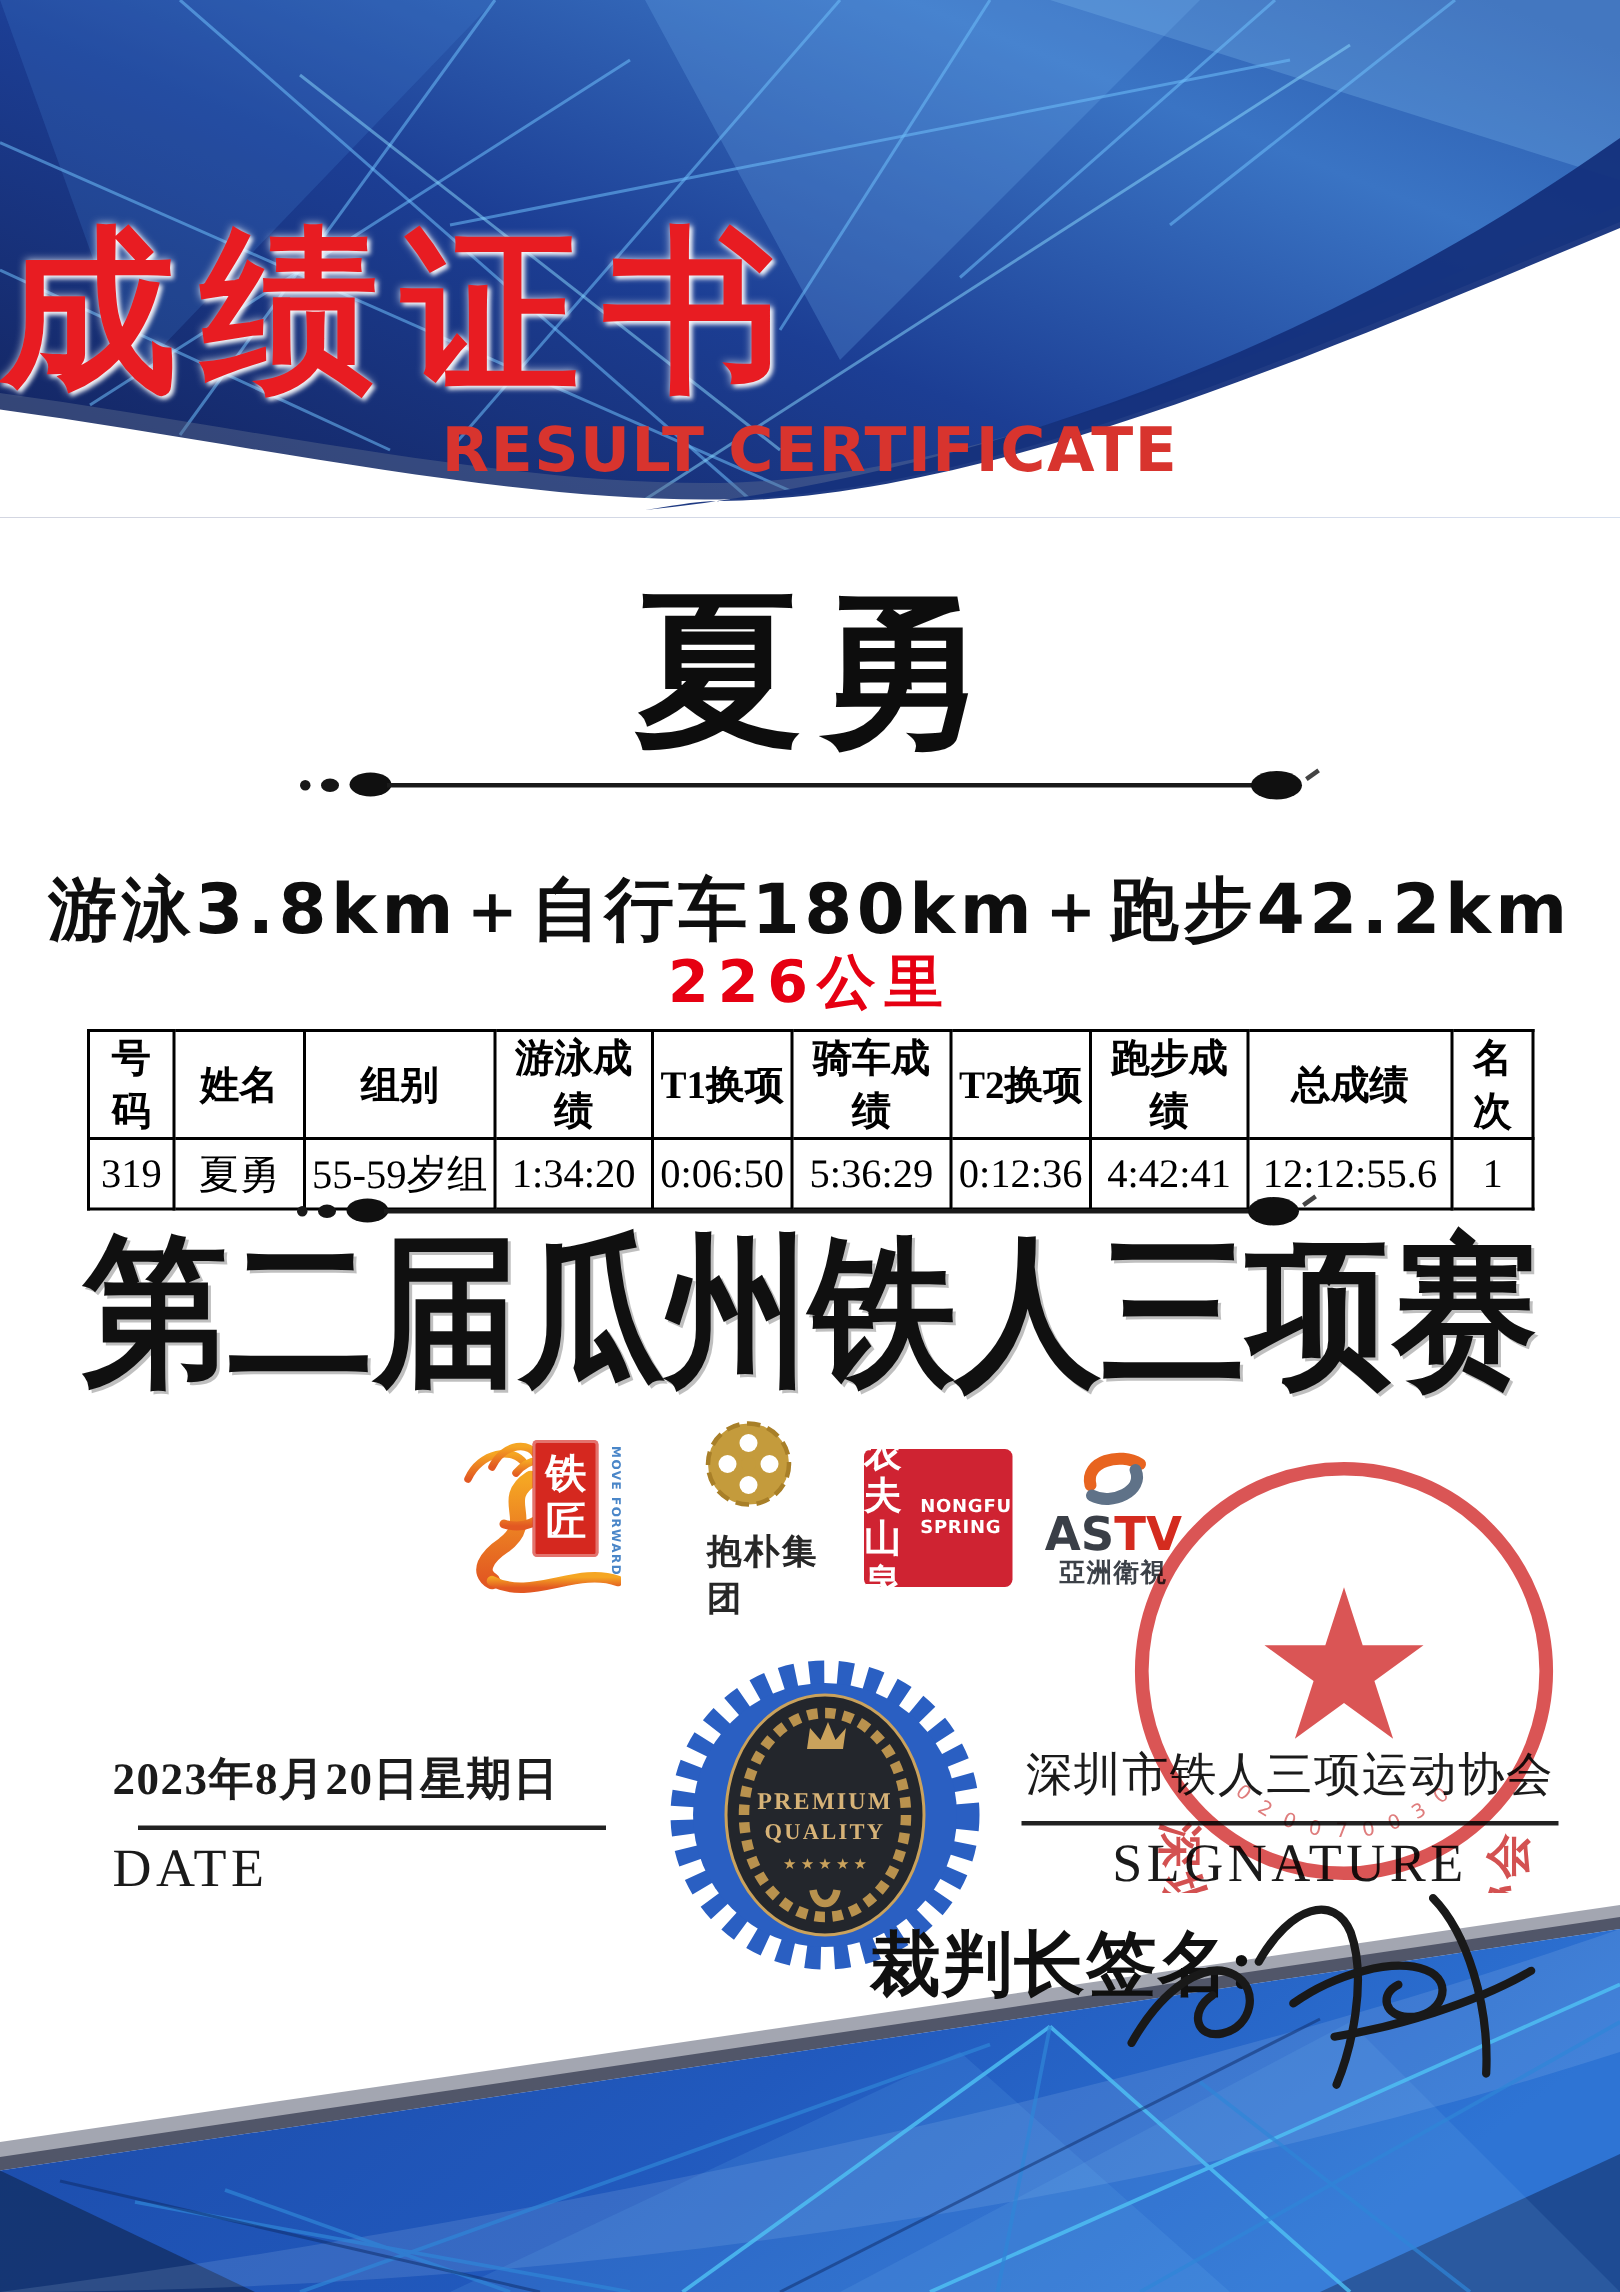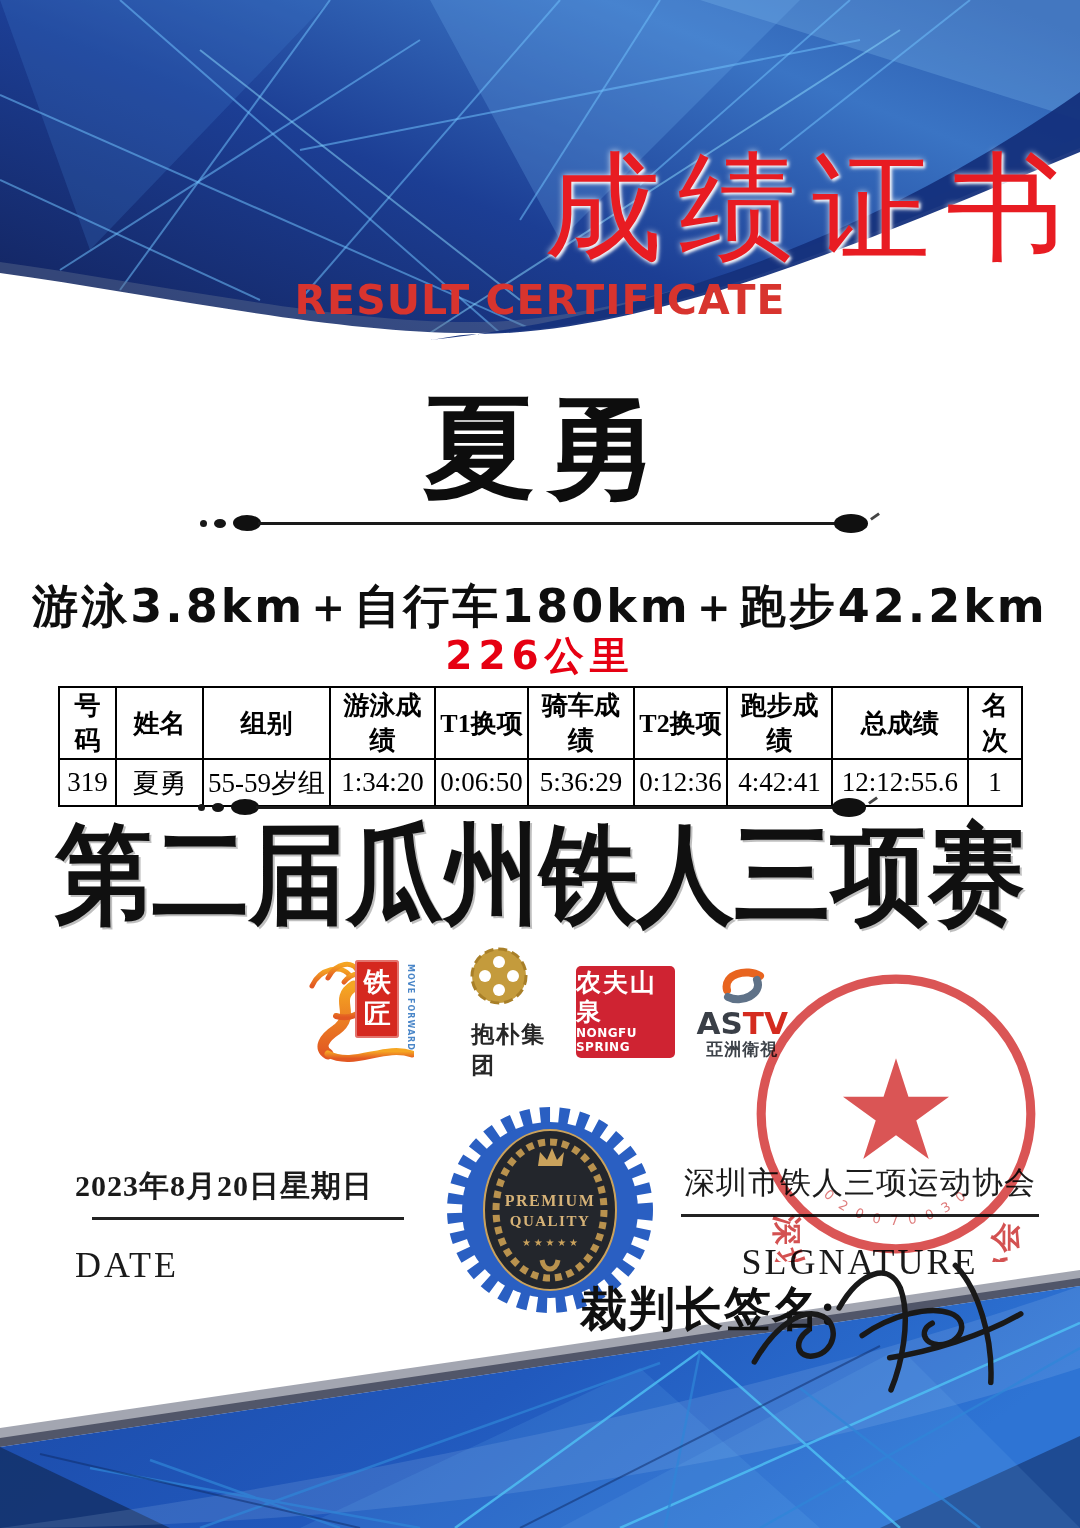--- a/index.html
+++ b/index.html
@@ -5,22 +5,22 @@
   html,body{margin:0;padding:0;background:#e8e8e8;}
   .certificate{
     position:relative;width:1080px;height:1528px;margin:0 auto;
     background:#ffffff;overflow:hidden;
     font-family:"Liberation Sans",sans-serif;
   }
   .abs{position:absolute;}
   
   .header-art{top:0;left:0;width:1080px;height:345px;z-index:1;}
   .cert-title{
-    top:148px;left:0;width:100%;text-align:right;z-index:2;
-    font-family:"DejaVu Sans",sans-serif;font-weight:400;font-size:118px;line-height:1;
+    top:148px;left:0;width:100%;text-align:left;z-index:2;
+    font-family:"DejaVu Sans",sans-serif;font-weight:700;font-size:118px;line-height:1;
     color:#e81c22;letter-spacing:16px;text-shadow:0 0 6px rgba(255,255,255,.8),2px 2px 3px rgba(255,255,255,.9);
   }
   .cert-subtitle{
     top:280px;left:0;width:100%;text-align:center;z-index:2;
     font-family:"DejaVu Sans",sans-serif;font-weight:800;font-size:41px;line-height:1;
     color:#d8342e;letter-spacing:1px;
   }
   
   .athlete-name{
     top:390px;left:0;width:100%;text-align:center;z-index:2;
@@ -76,35 +76,35 @@
     box-shadow:inset 0 0 0 2px rgba(255,255,255,.35);
   }
   .tj-tag{
     position:absolute;right:6px;top:8px;writing-mode:vertical-rl;
     font-size:8px;font-weight:700;color:#4a86c8;letter-spacing:1px;font-family:"DejaVu Sans",sans-serif;
   }
   .baopu-name{font-size:23px;font-weight:800;color:#272727;letter-spacing:2px;margin-top:4px;
     font-family:"DejaVu Sans",sans-serif;margin-left:28px;}
   .logo-nongfu{
     width:114px;height:92px;background:#cf2332;border-radius:5px;color:#fff;
-    display:flex;flex-direction:column;align-items:center;justify-content:center;line-height:1.15;
+    display:flex;flex-direction:row;align-items:center;justify-content:center;line-height:1.15;
   }
   .nf-cn{font-size:25px;font-weight:800;letter-spacing:2px;font-family:"DejaVu Sans",sans-serif;}
   .nf-en{font-size:12px;font-weight:700;letter-spacing:.5px;font-family:"DejaVu Sans",sans-serif;}
   .astv-line{font-family:"DejaVu Sans",sans-serif;font-weight:900;font-size:31px;line-height:1;}
   .astv-as{color:#3a3f47;}
   .astv-tv{color:#d42b1f;}
   .astv-cn{font-family:"DejaVu Sans",sans-serif;font-weight:600;font-size:17px;color:#3c4148;letter-spacing:1px;line-height:1.2;}
   
   .stamp-svg{left:748px;top:966px;z-index:5;mix-blend-mode:multiply;opacity:.93;}
   .badge-svg{left:444px;top:1100px;z-index:3;}
   .date-block{left:75px;top:1166px;width:345px;text-align:left;z-index:2;color:#1b1b1b;}
   .date-text{font-family:"Liberation Serif",serif;font-weight:700;font-size:30px;letter-spacing:1px;}
   .u-line{margin:10px auto 0;border-top:3px solid #222;}
-  .date-label,.sig-label{font-family:"Liberation Serif",serif;font-weight:400;font-size:36px;letter-spacing:3px;margin-top:24px;color:#1a1a1a;}
+  .date-label,.sig-label{font-family:"Liberation Serif",serif;font-weight:400;font-size:36px;letter-spacing:3px;margin-top:4px;color:#1a1a1a;}
   .assoc-block{left:664px;top:1162px;width:392px;text-align:center;z-index:2;color:#1b1b1b;}
   .assoc-text{font-family:"Liberation Serif",serif;font-weight:400;font-size:31px;letter-spacing:1px;}
   .referee-label{
     left:580px;top:1278px;z-index:4;color:#101010;
     font-family:"Liberation Serif",serif;font-weight:700;font-size:47px;letter-spacing:1px;
   }
   .signature-svg{left:736px;top:1228px;z-index:6;}
   .bottom-art{top:1228px;left:0;width:1080px;height:300px;z-index:1;}
 </style>
 </head>

